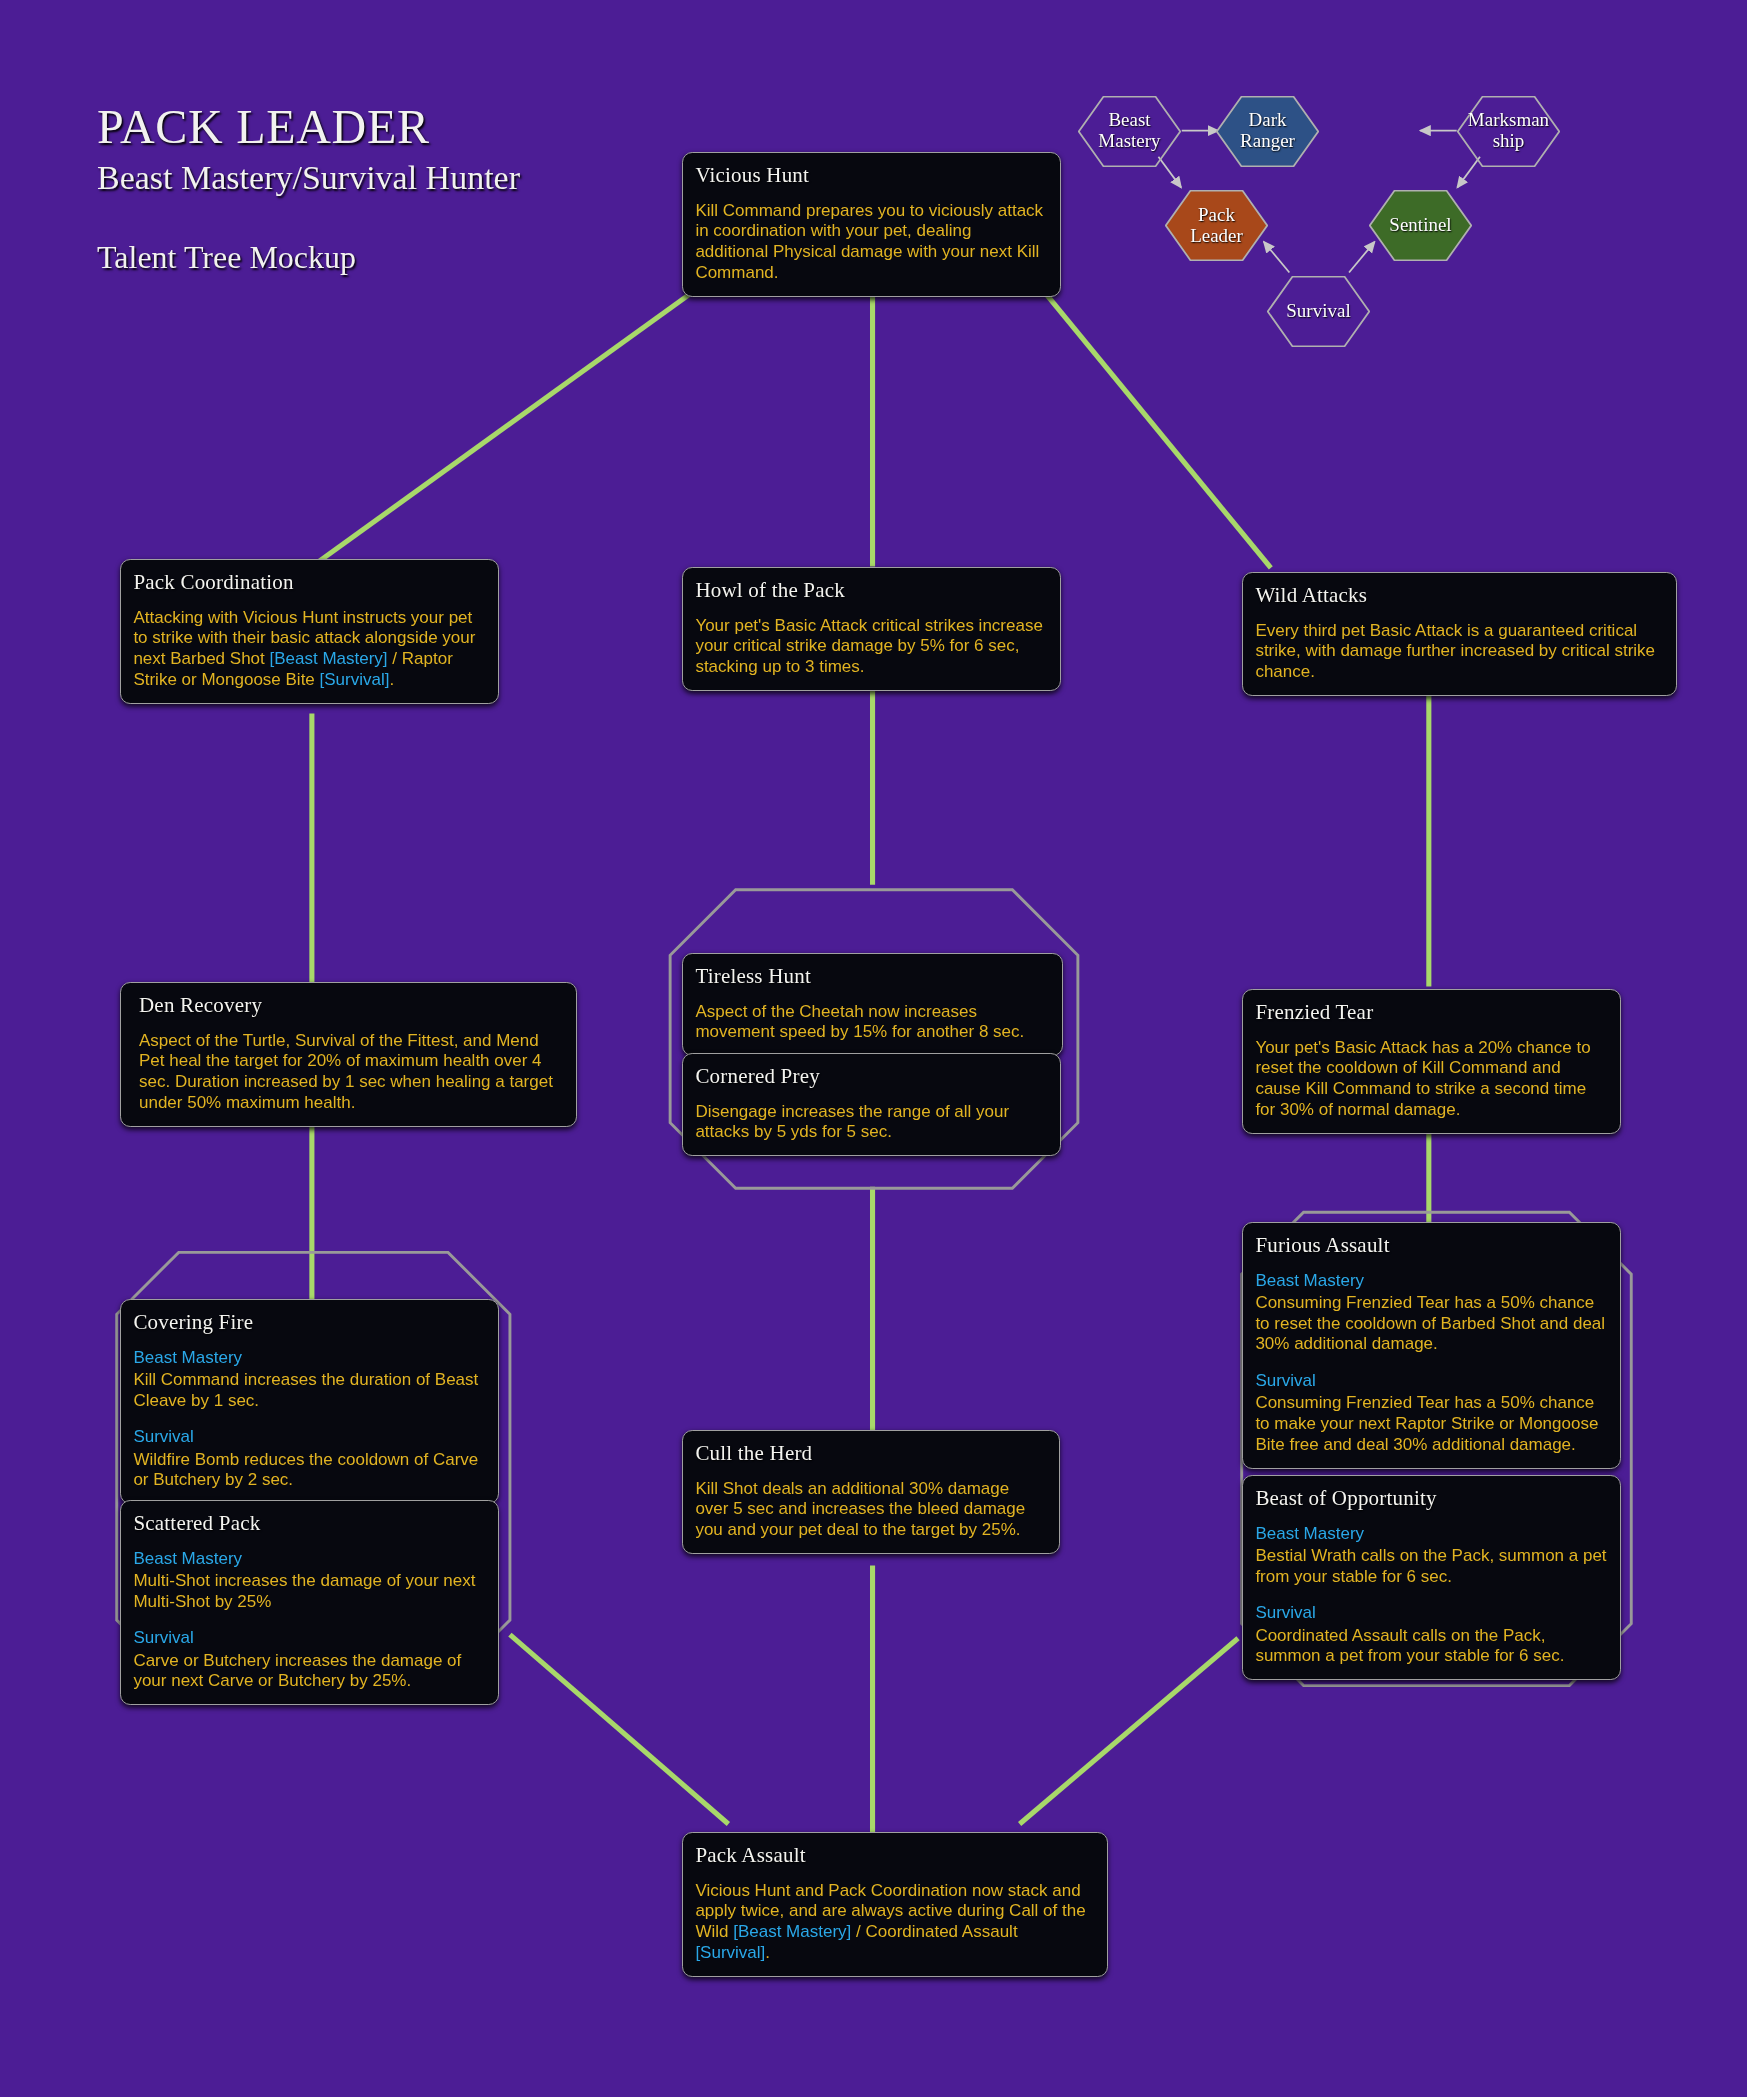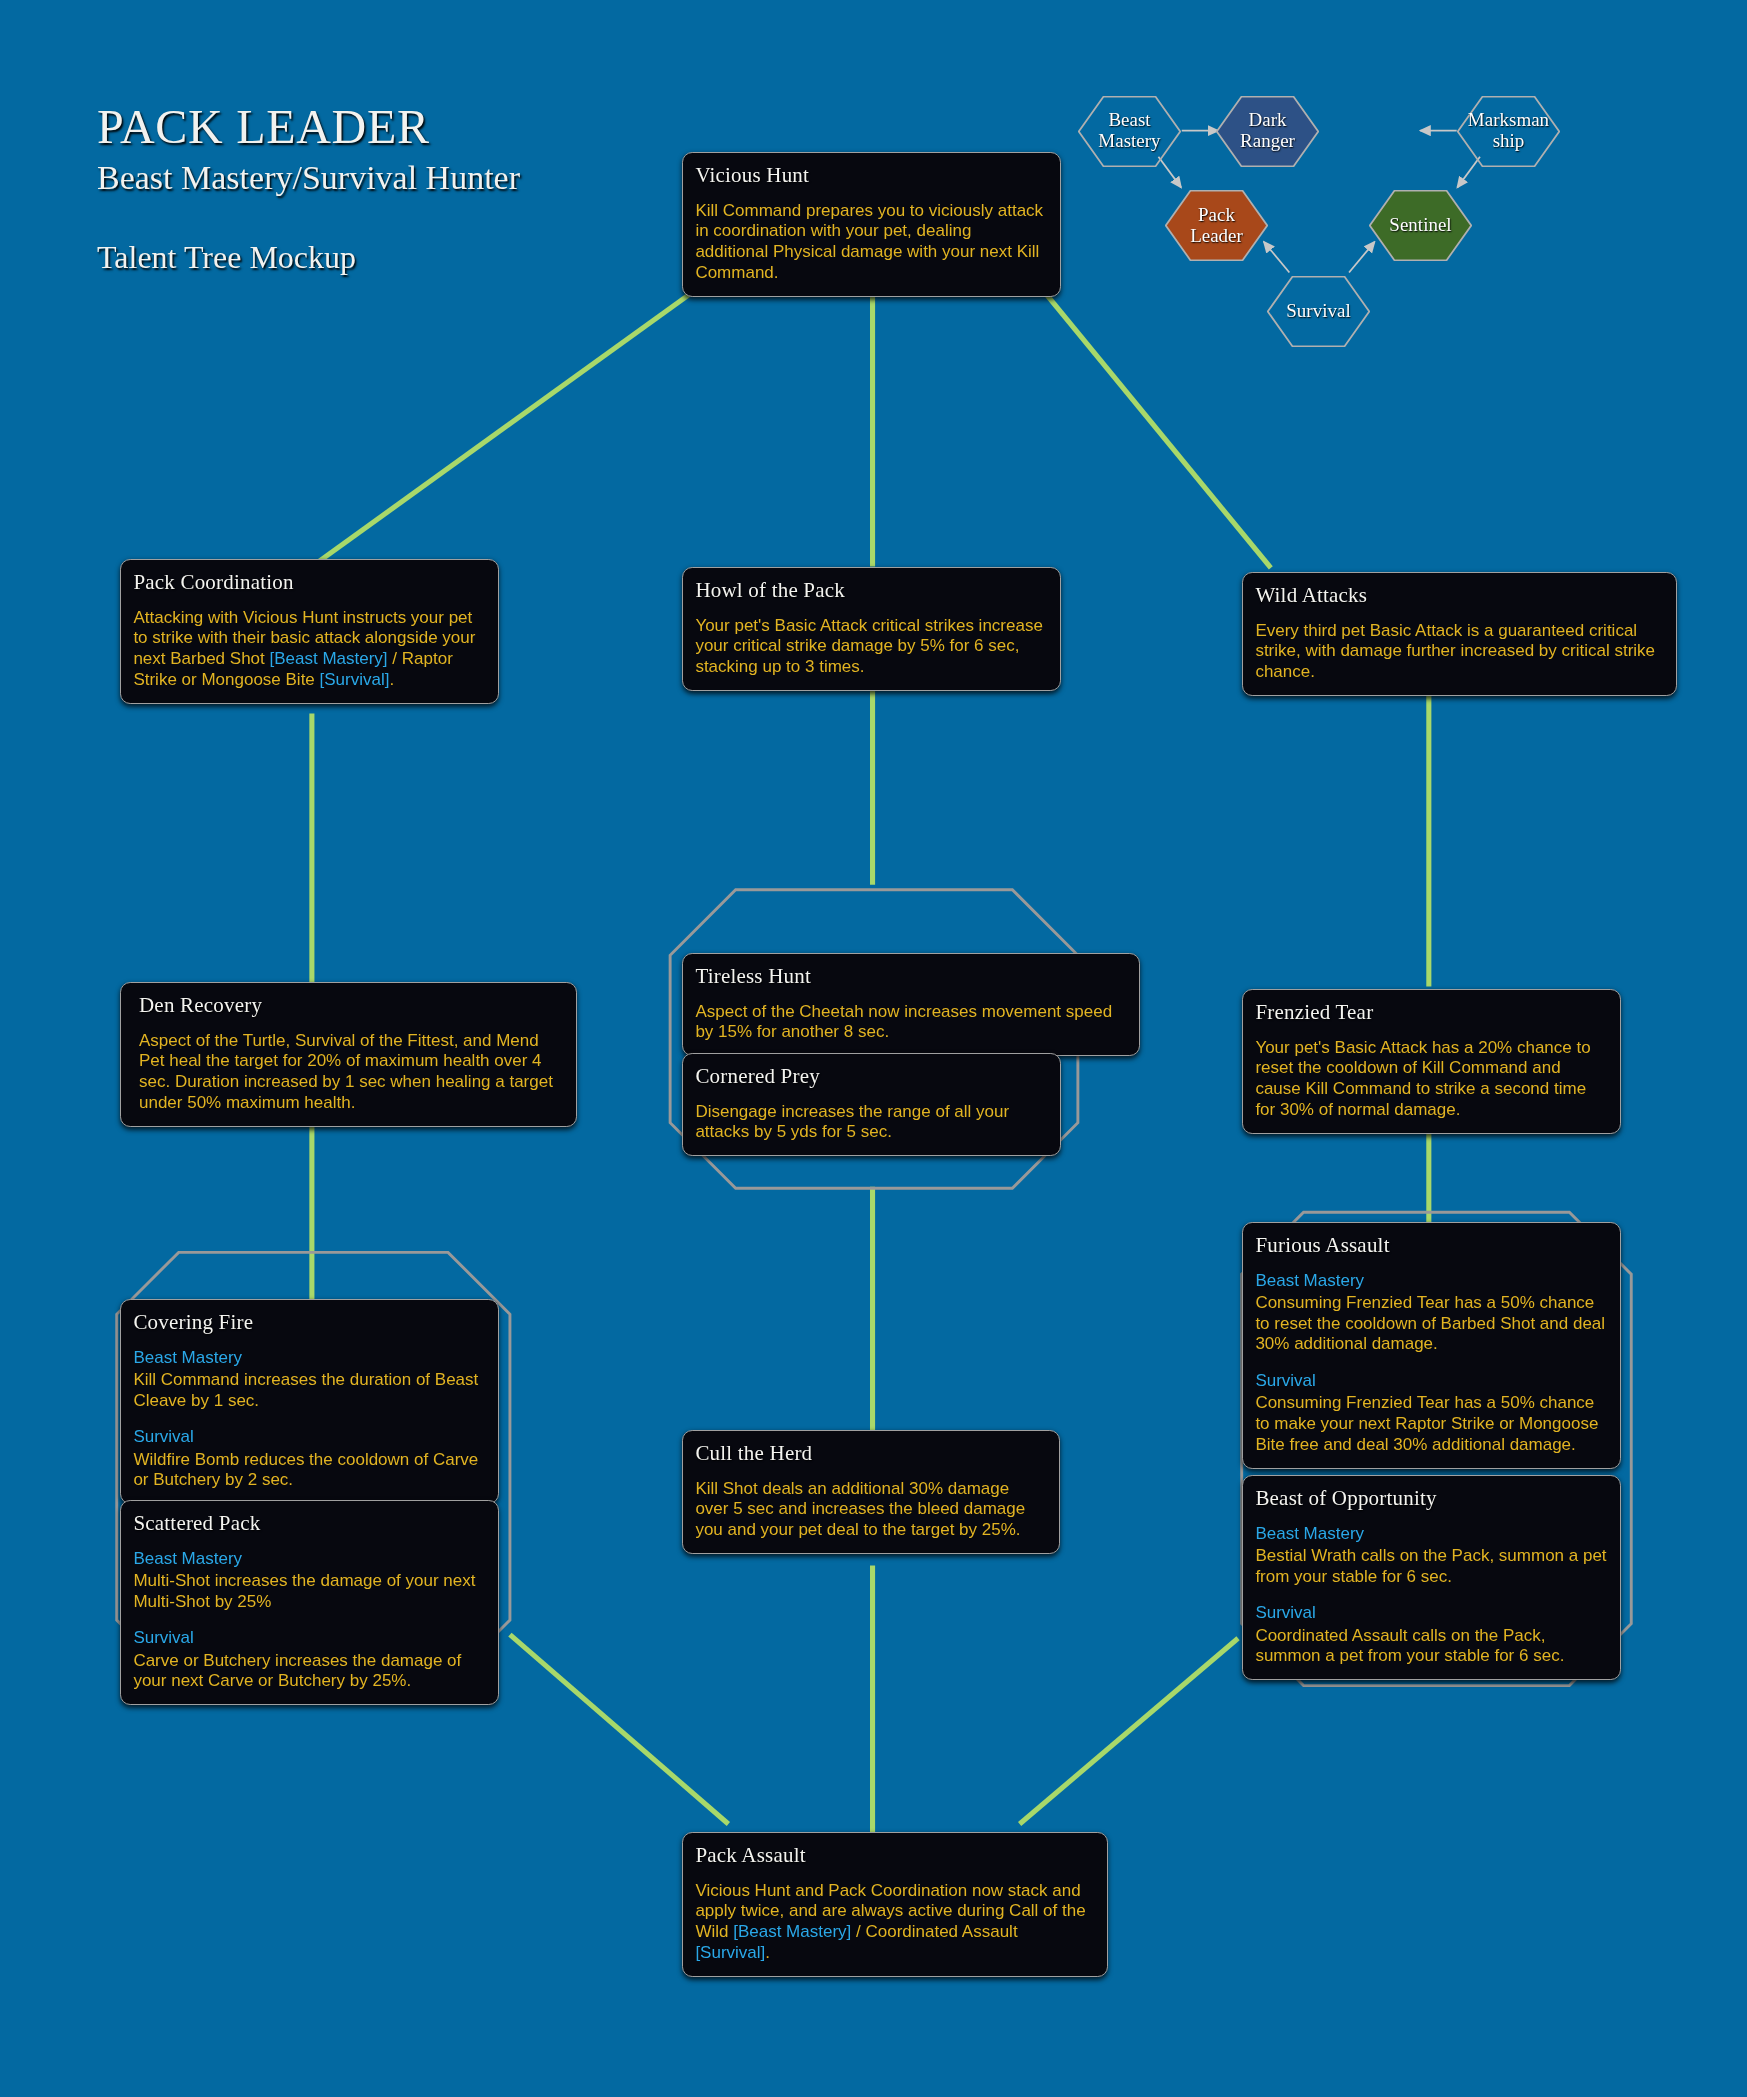--- a/index.html
+++ b/index.html
@@ -8,21 +8,21 @@
     padding: 0;
     background: #1a1818;
   }
   body {
     font-family: "Liberation Sans", sans-serif;
   }
   #stage {
     position: relative;
     width: 1748px;
     height: 2097px;
-    background: #0369a1;
+    background: #4c1d95;
     overflow: hidden;
   }
 
   
   #header { position: absolute; left: 97px; top: 102px; width: 655px; }
   #title-main {
     font-family: "Liberation Serif", serif;
     font-size: 48px;
     letter-spacing: 0.7px;
     color: #f2f2ef;
@@ -234,21 +234,21 @@
   <div class="node" style="left:1242px;top:572px;width:435px;">
     <div class="node-title">Wild Attacks</div>
     <div class="node-desc">Every third pet Basic Attack is a guaranteed critical strike, with damage further increased by critical strike chance.</div>
   </div>
 
   <div class="node" style="left:120px;top:982px;width:457px;padding-left:18px;">
     <div class="node-title">Den Recovery</div>
     <div class="node-desc">Aspect of the Turtle, Survival of the Fittest, and Mend Pet heal the target for 20% of maximum health over 4 sec. Duration increased by 1 sec when healing a target under 50% maximum health.</div>
   </div>
 
-  <div class="node" style="left:682px;top:953px;width:458px;">
+  <div class="node" style="left:682px;top:953px;width:381px;">
     <div class="node-title">Tireless Hunt</div>
     <div class="node-desc">Aspect of the Cheetah now increases movement speed by 15% for another 8 sec.</div>
   </div>
 
   <div class="node" style="left:682px;top:1053px;width:379px;">
     <div class="node-title">Cornered Prey</div>
     <div class="node-desc">Disengage increases the range of all your attacks by 5 yds for 5 sec.</div>
   </div>
 
   <div class="node" style="left:1242px;top:989px;width:379px;">

